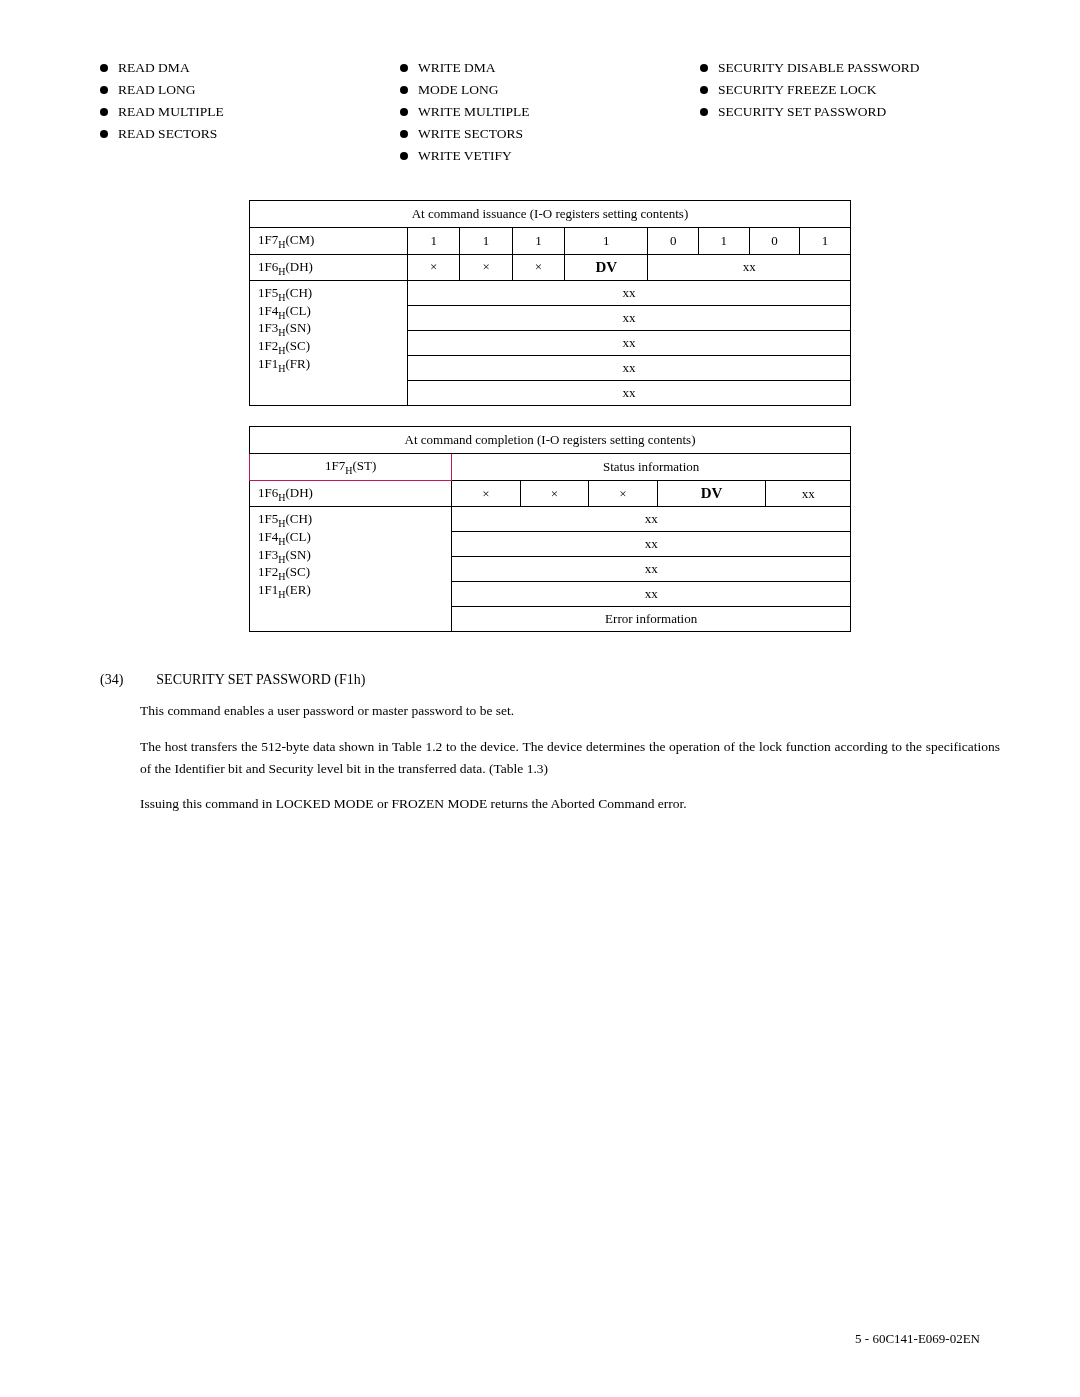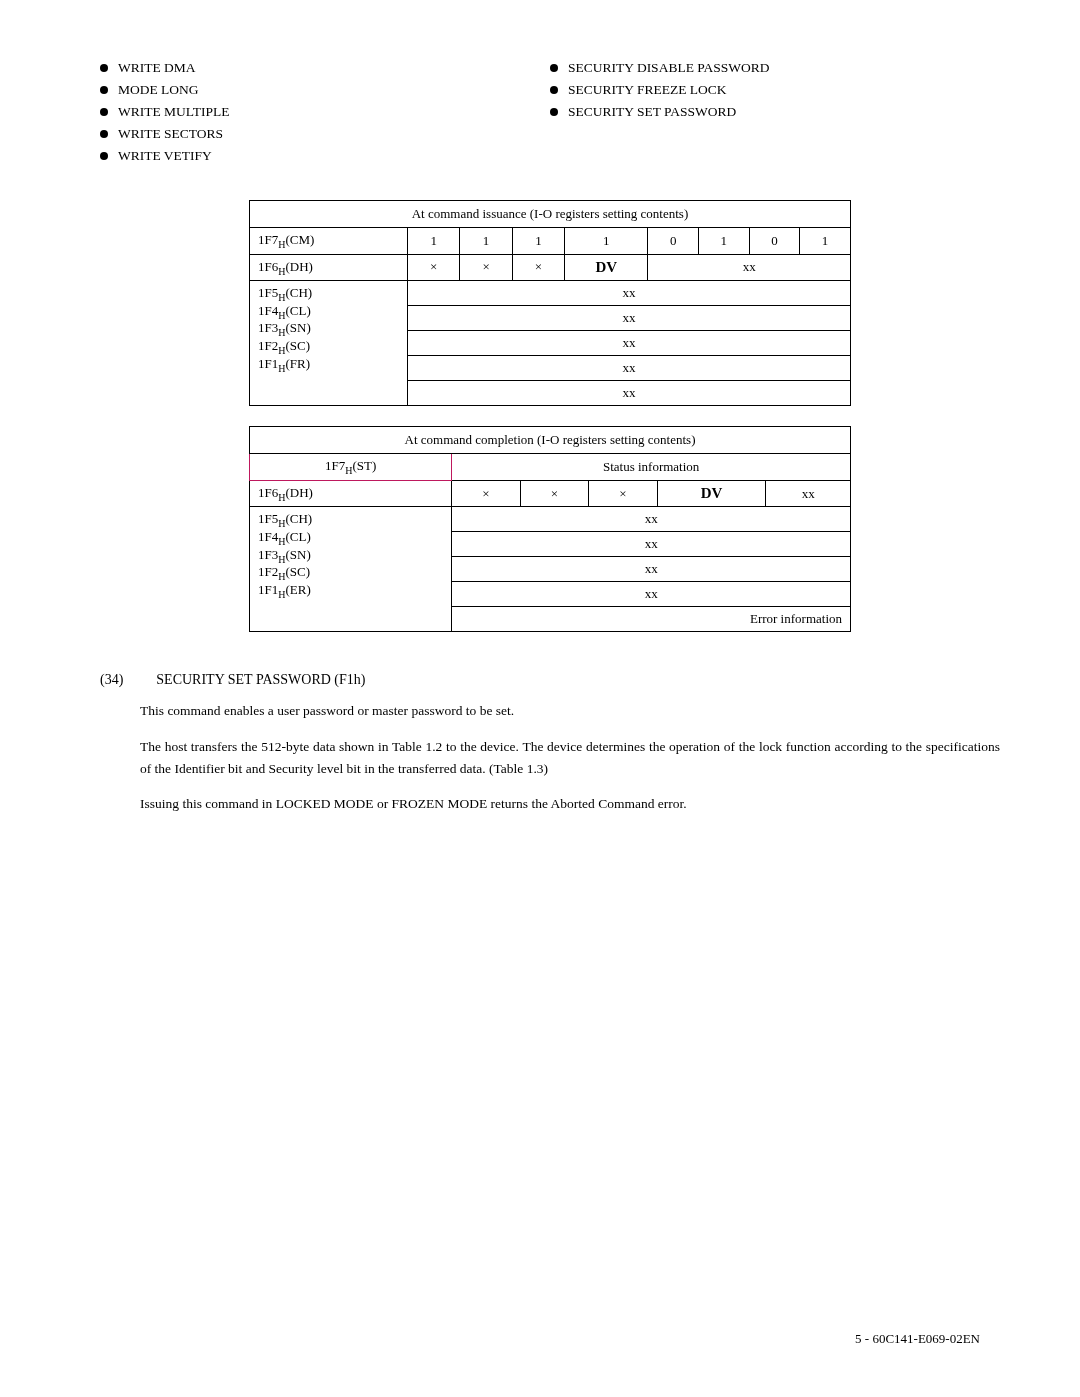--- a/index.html
+++ b/index.html
@@ -98,20 +98,38 @@
       display: flex;
       justify-content: flex-end;
       padding: 0 100px;
       font-size: 13px;
     }
   </style>
 </head>
 <body>
 
 <div class="bullet-section">
+  <ul class="bullet-column">
+    <li>
+      <span class="bullet-dot"></span>
+      <span>READ DMA</span>
+    </li>
+    <li>
+      <span class="bullet-dot"></span>
+      <span>READ LONG</span>
+    </li>
+    <li>
+      <span class="bullet-dot"></span>
+      <span>READ MULTIPLE</span>
+    </li>
+    <li>
+      <span class="bullet-dot"></span>
+      <span>READ SECTORS</span>
+    </li>
+  </ul>
 
   <ul class="bullet-column">
     <li>
       <span class="bullet-dot"></span>
       <span>WRITE DMA</span>
     </li>
     <li>
       <span class="bullet-dot"></span>
       <span>MODE LONG</span>
     </li>
@@ -226,21 +244,21 @@
     <tr>
       <td colspan="8" style="border:1px solid #000; padding:4px 8px; text-align:center;">xx</td>
     </tr>
     <tr>
       <td colspan="8" style="border:1px solid #000; padding:4px 8px; text-align:center;">xx</td>
     </tr>
     <tr>
       <td colspan="8" style="border:1px solid #000; padding:4px 8px; text-align:center;">xx</td>
     </tr>
     <tr>
-      <td colspan="8" style="border:1px solid #000; padding:4px 8px; text-align:right;">Error information</td>
+      <td colspan="8" style="border:1px solid #000; padding:4px 8px; text-align:center;">Error information</td>
     </tr>
   </tbody>
     </table>
 
 </div>
 
 <div style="margin-top: 30px;">
   <div class="section-header" style="display:flex; gap:33px;text-align:center;">
     <span>(34)</span>
     <span>SECURITY SET PASSWORD (F1h)</span>

